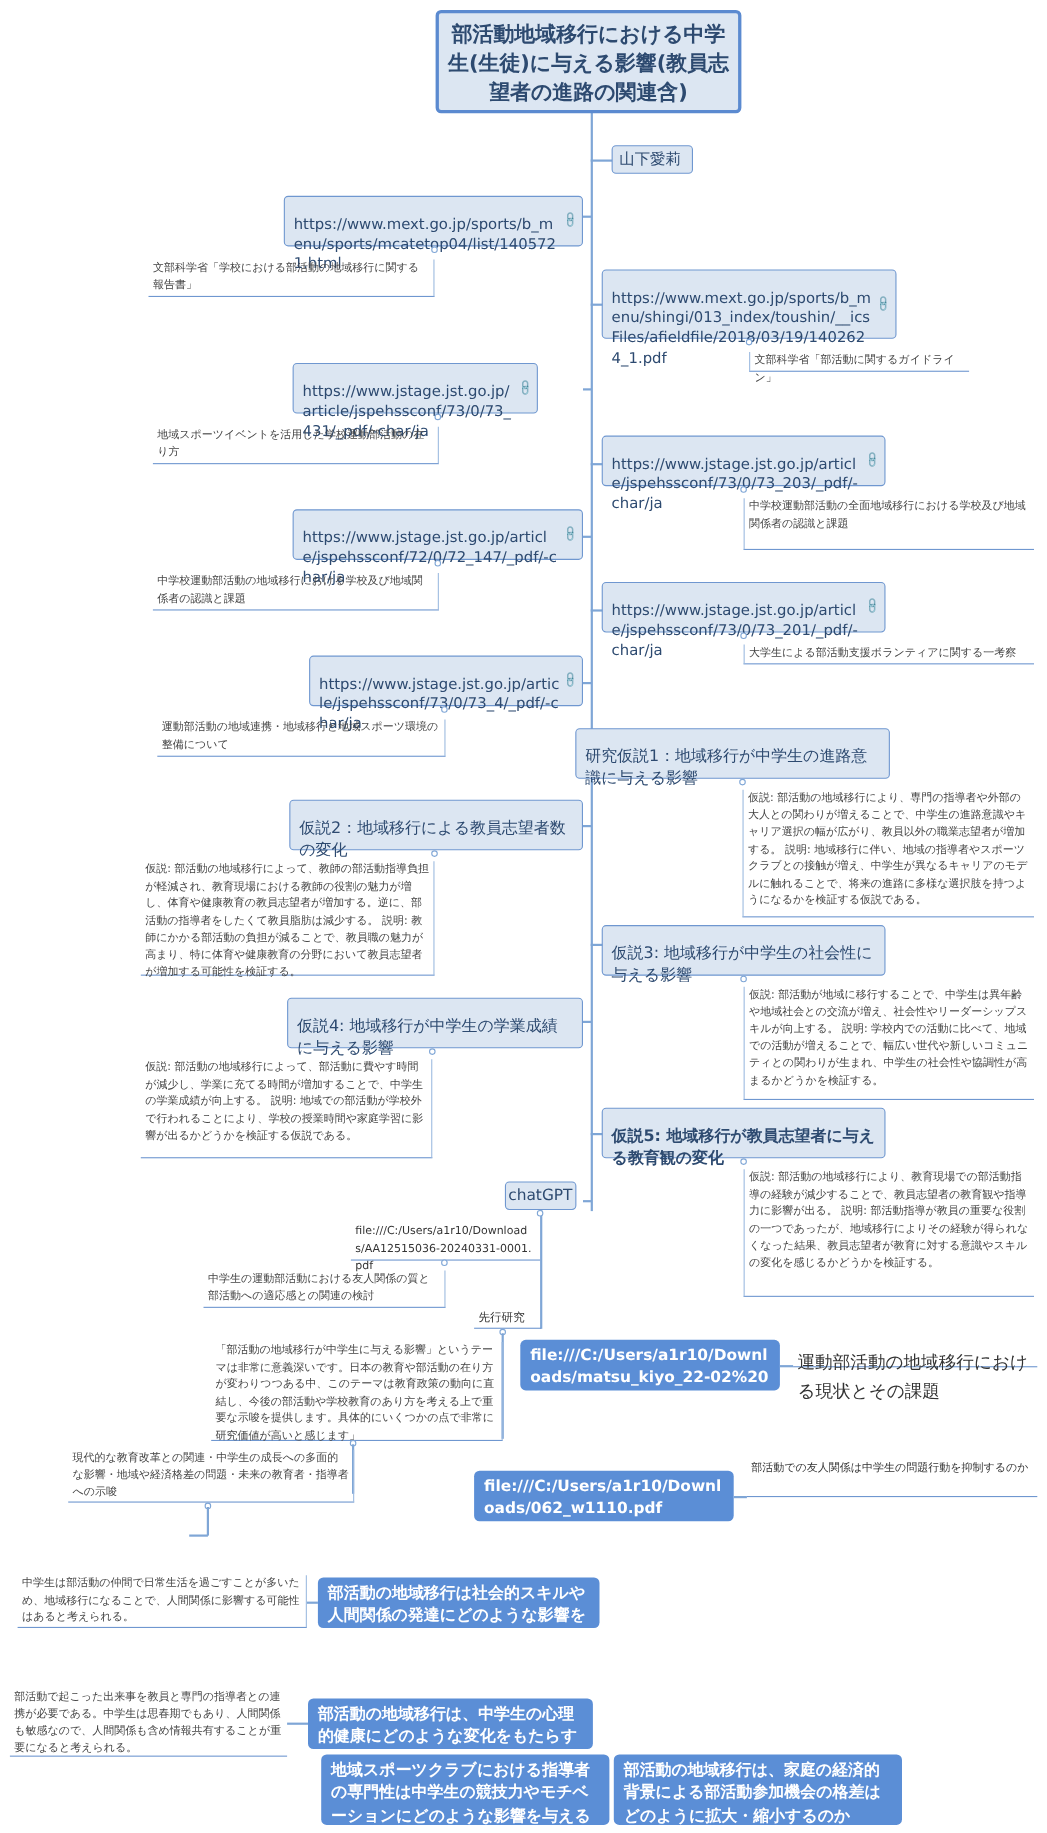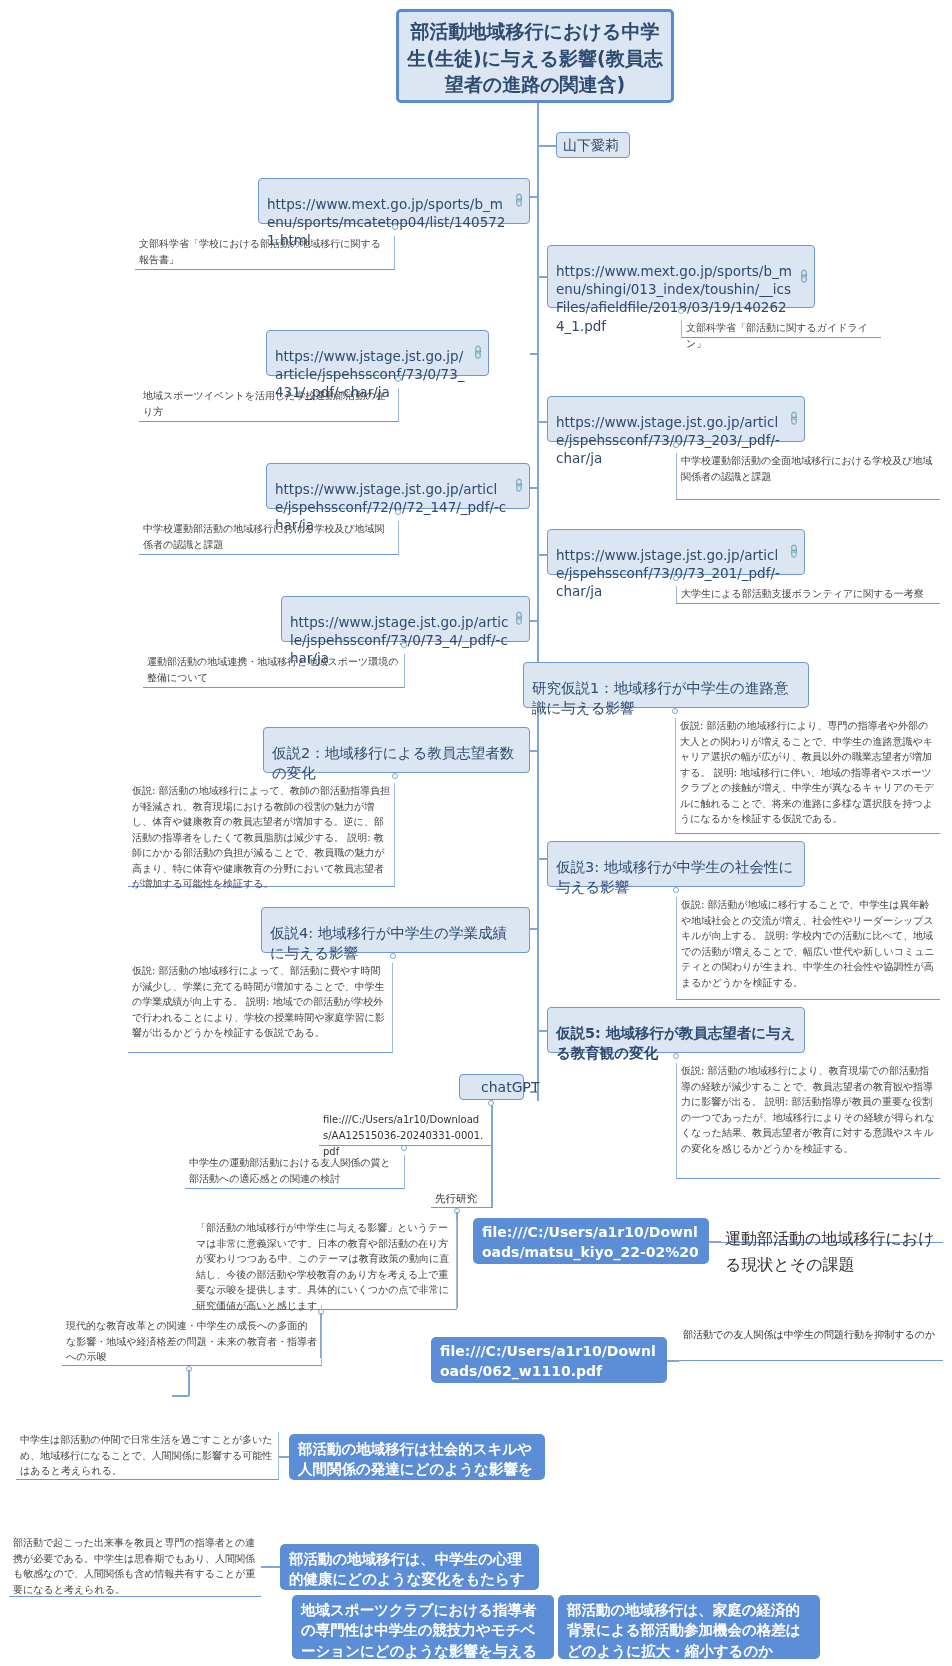--- a/index.html
+++ b/index.html
@@ -130,21 +130,21 @@
 <div class="note rborder" style="left:128px; top:963px; width:265px; height:90px; white-space:normal;">仮説: 部活動の地域移行によって、部活動に費やす時間が減少し、学業に充てる時間が増加することで、中学生の学業成績が向上する。
 説明: 地域での部活動が学校外で行われることにより、学校の授業時間や家庭学習に影響が出るかどうかを検証する仮説である。</div>
 
 <div class="topic hyp" style="left:547px; top:1007px; width:258px; height:46px;font-weight:bold;">
   <span>仮説5: 地域移行が教員志望者に与える教育観の変化</span>
 </div>
 <div class="knob" style="left:673px; top:1053px;"></div>
 <div class="note lborder" style="left:676px; top:1063px; width:264px; height:116px; white-space:normal;">仮説: 部活動の地域移行により、教育現場での部活動指導の経験が減少することで、教員志望者の教育観や指導力に影響が出る。
 説明: 部活動指導が教員の重要な役割の一つであったが、地域移行によりその経験が得られなくなった結果、教員志望者が教育に対する意識やスキルの変化を感じるかどうかを検証する。</div>
 
-<div class="topic" style="left:459px; top:1074px; width:65px; height:26px; font-size:14px; padding:3px 21px;">
+<div class="topic" style="left:459px; top:1074px; width:65px; height:26px; font-size:14px; padding:3px 2px;">
   <span>chatGPT</span>
 </div>
 <div class="line" style="left:491px; top:1100px; width:1.5px; height:108px;"></div>
 <div class="knob" style="left:488px; top:1100px;"></div>
 
 <div class="plain" style="left:319px; top:1112px; width:172px; height:34px; font-size:10px; word-break:break-all;">
   <span>file:///C:/Users/a1r10/Downloads/AA12515036-20240331-0001.pdf</span>
 </div>
 <div class="knob" style="left:401px; top:1145px;"></div>
 <div class="note rborder" style="left:185px; top:1155px; width:220px; height:34px;">中学生の運動部活動における友人関係の質と部活動への適応感との関連の検討</div>

